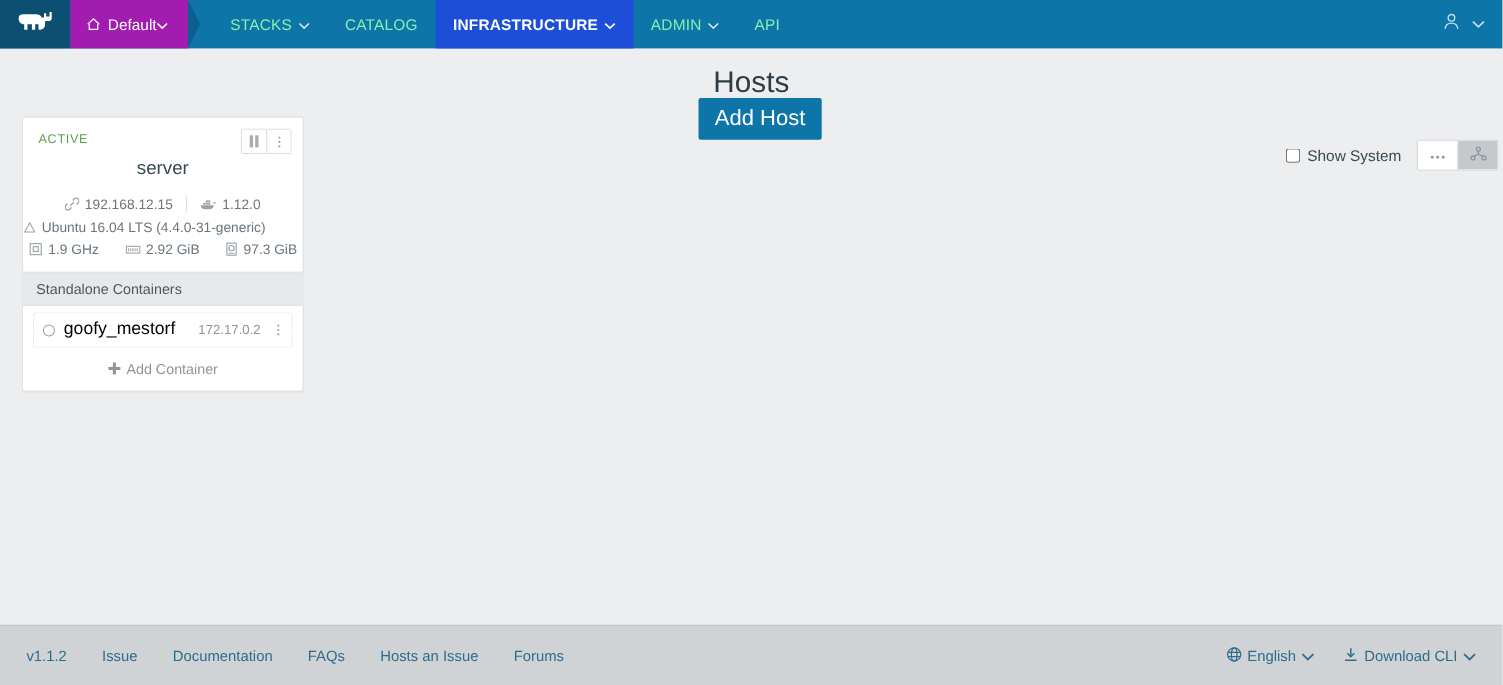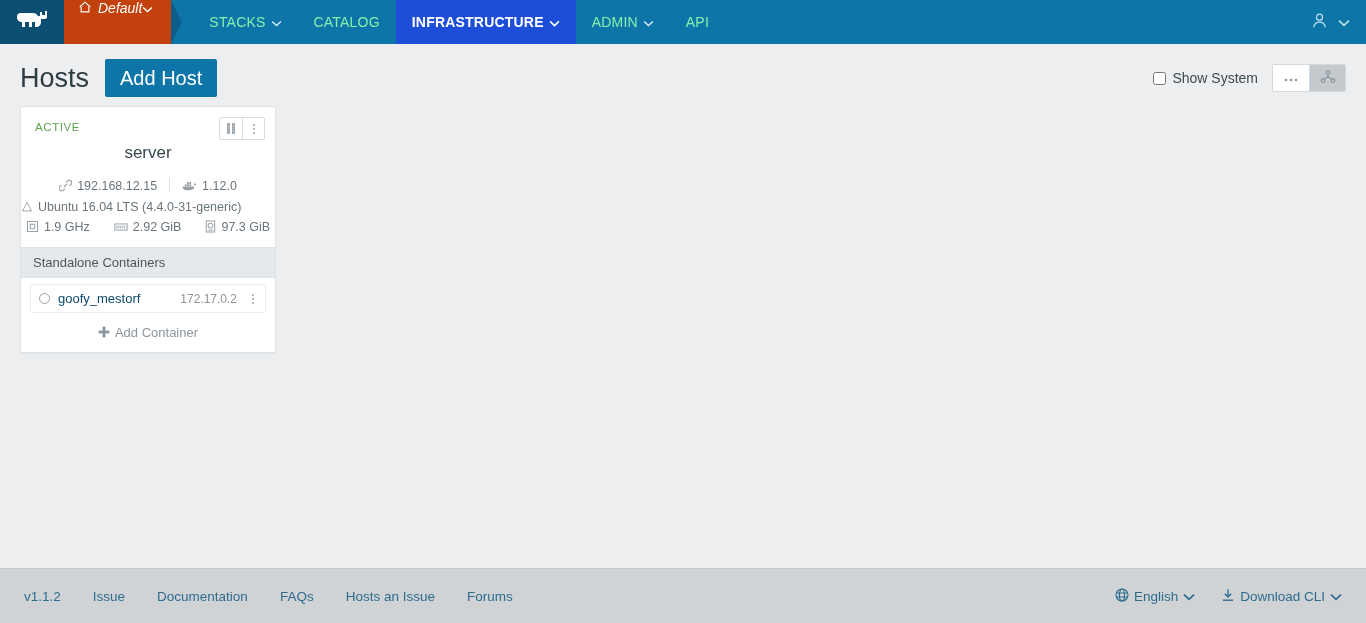--- a/index.html
+++ b/index.html
@@ -26,29 +26,28 @@
   }
   .nav-logo {
     width: 64px;
     background: #0c4f73;
     display: flex;
     align-items: center;
     justify-content: center;
     cursor: pointer;
   }
   .nav-env {
-    background: #c2410c;
-    display: flex;
-    align-items: flex-start;
+    background: #a21caf;
+    display: flex;
+    align-items: center;
     padding: 0 18px 0 14px;
     font-size: 14px;
     color: #ffffff;
     cursor: pointer;
     position: relative;
-    font-style: italic;
   }
   .nav-env::after {
     content: "";
     position: absolute;
     right: -11px; top: 0;
     width: 0; height: 0;
     border-top: 22px solid transparent;
     border-bottom: 22px solid transparent;
     border-left: 11px solid #0c5f8c;
   }
@@ -82,22 +81,23 @@
     cursor: pointer;
     gap: 10px;
   }
 
   .caret-svg { display: inline-block; vertical-align: middle; }
 
   
   .page-header {
     display: flex;
     align-items: center;
-    padding: 18px 20px 12px 20px;
+    padding: 18px 4px 12px 20px;
     height: 62px;
+    flex-direction: column;
   }
   .page-title {
     font-size: 27px;
     color: #2f3c44;
     font-weight: normal;
     margin: 0 16px 0 0;
     line-height: 1;
   }
   .btn-primary {
     background: #0e75a8;
@@ -249,22 +249,22 @@
     gap: 8px;
     background: #fff;
   }
   .container-state {
     width: 11px; height: 11px;
     border-radius: 50%;
     border: 1.5px solid #9aa2a8;
     flex: none;
   }
   .container-name {
-    font-size: 13px;
-    color: #0c4a6e;
+    font-size: 16px;
+    color: #000000;
     cursor: pointer;
   }
   .container-ip {
     margin-left: auto;
     font-size: 12px;
     color: #8d969c;
   }
   .container-menu {
     width: 16px;
     display: flex;

